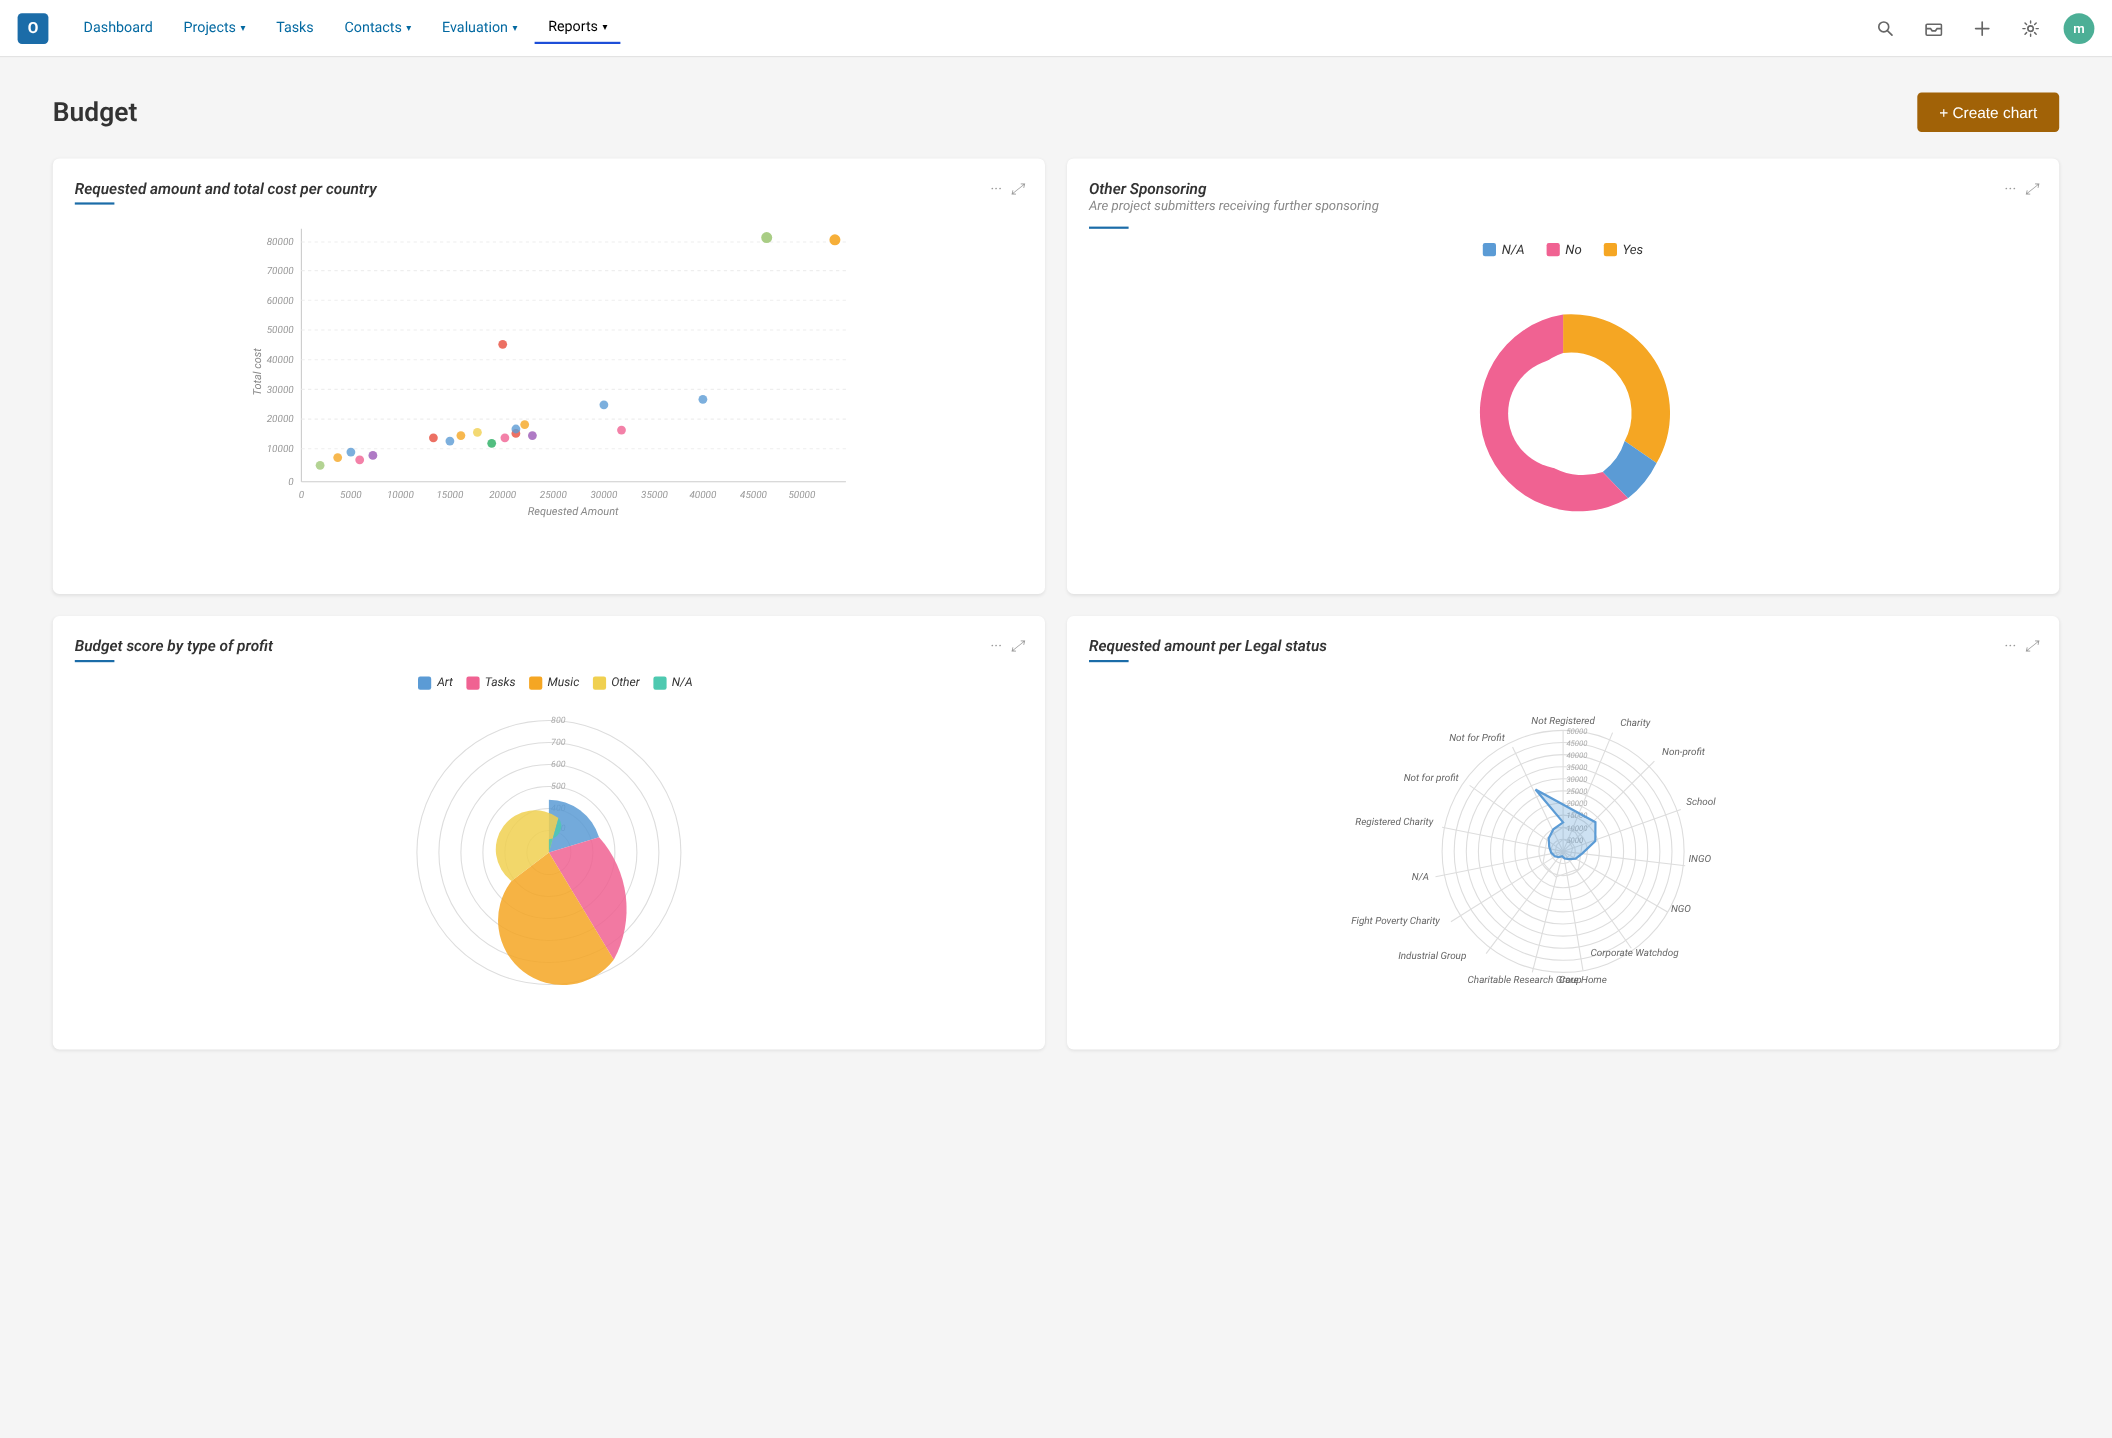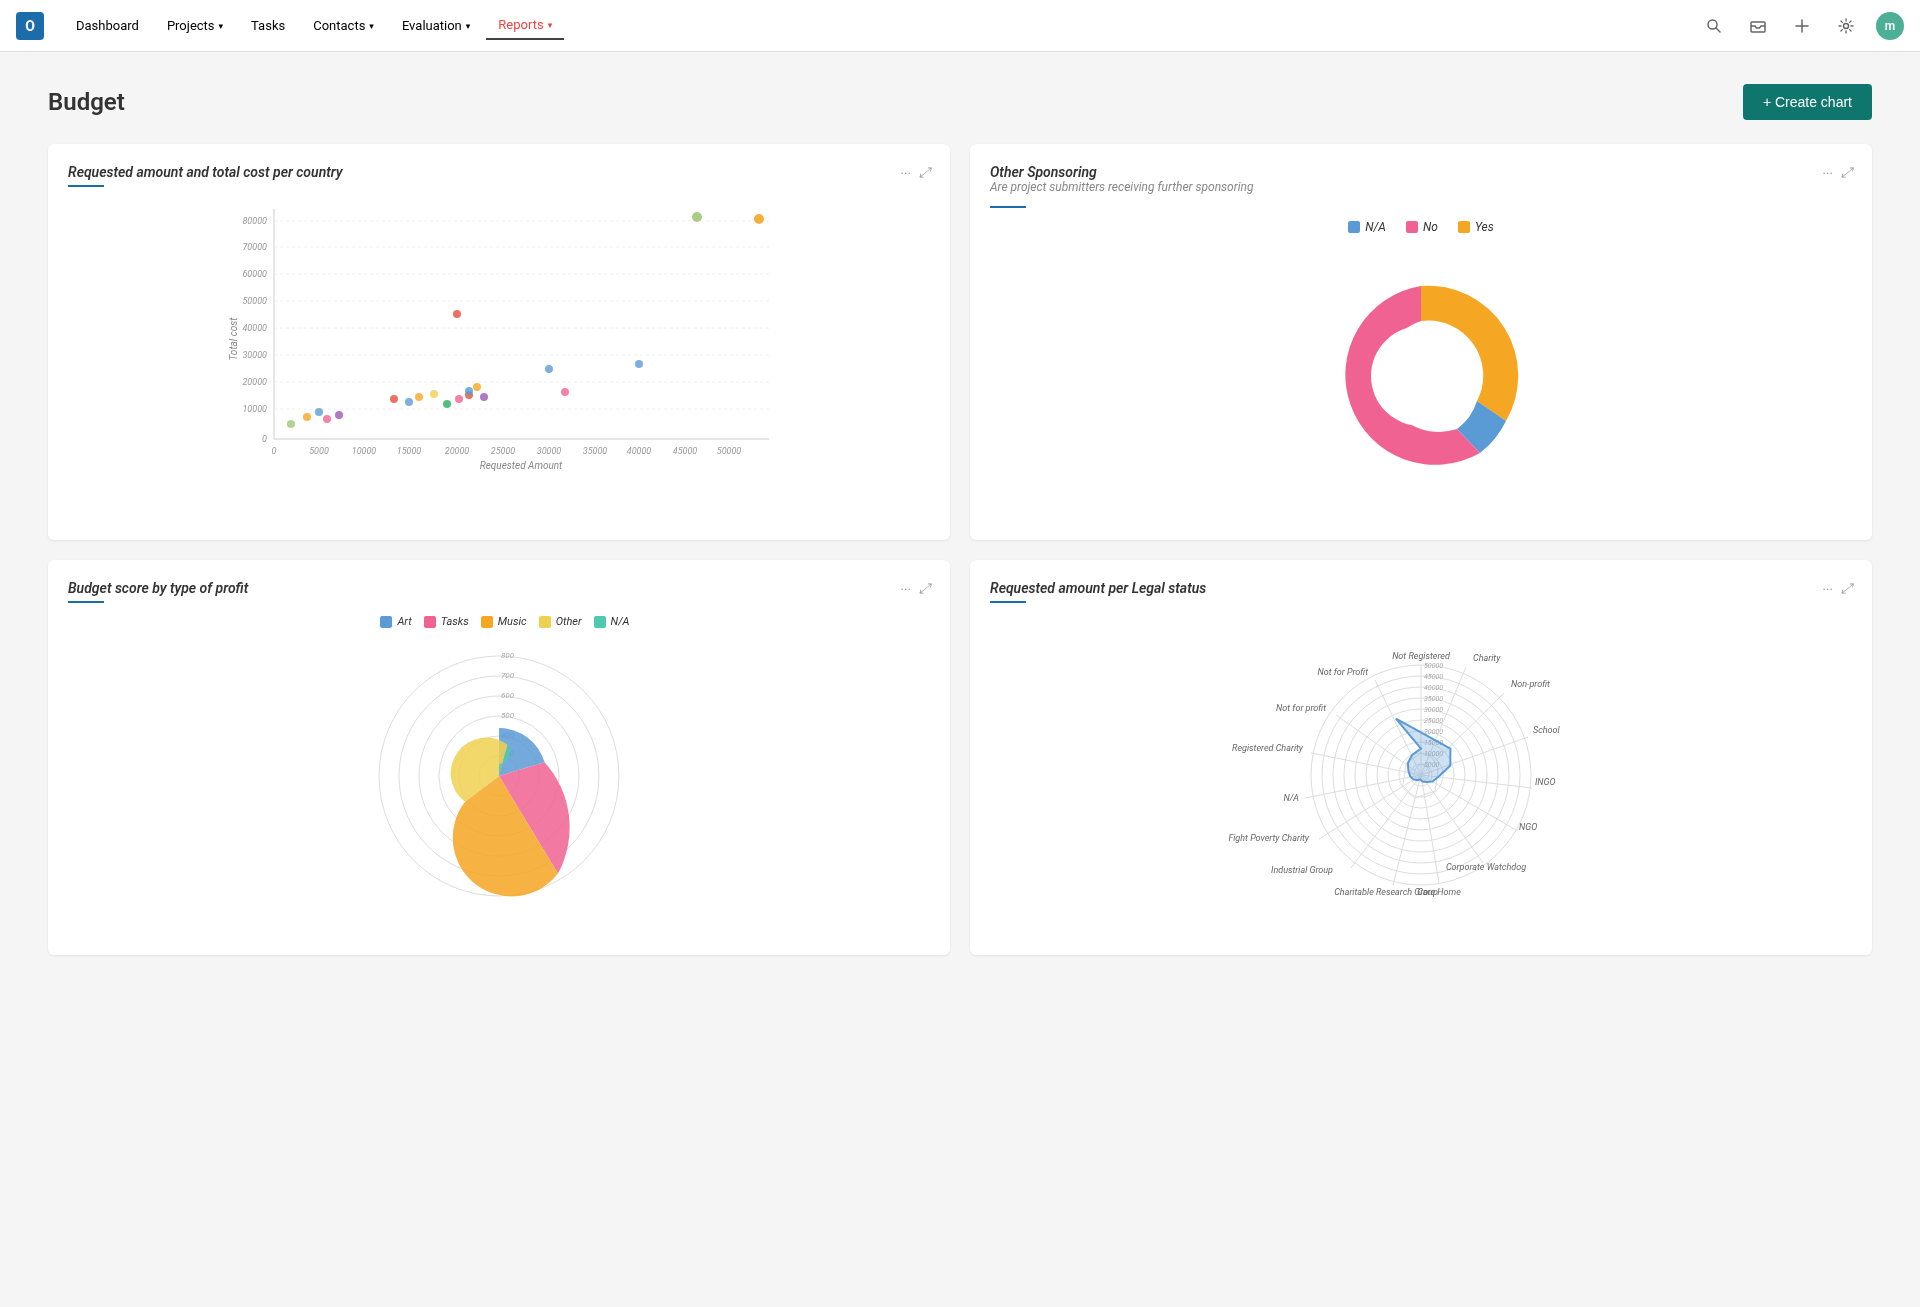--- a/index.html
+++ b/index.html
@@ -25,27 +25,27 @@
       margin-right: 20px;
       flex-shrink: 0;
     }
     .nav-items {
       display: flex; align-items: center; gap: 4px; flex: 1;
     }
     .nav-item {
       padding: 6px 12px;
       cursor: pointer;
       border-radius: 4px;
-      color: #000000;
+      color: #0369a1;
       font-size: 13px;
       display: flex; align-items: center; gap: 4px;
     }
     .nav-item.active {
-      color: #ef4444;
-      border-bottom: 2px solid #404040;
+      color: #000000;
+      border-bottom: 2px solid #1d4ed8;
       border-radius: 0;
     }
     .nav-item .caret { font-size: 9px; }
     .nav-right {
       display: flex; align-items: center; gap: 16px;
     }
     .nav-icon {
       cursor: pointer; color: #666; font-size: 16px;
       display: flex; align-items: center; justify-content: center;
       width: 28px; height: 28px;
@@ -63,21 +63,21 @@
       padding: 32px 48px;
     }
     .page-header {
       display: flex; align-items: center; justify-content: space-between;
       margin-bottom: 24px;
     }
     .page-title {
       font-size: 24px; font-weight: 600; color: #333;
     }
     .create-chart-btn {
-      background: #0f766e;
+      background: #a16207;
       color: #fff;
       border: none;
       padding: 10px 20px;
       border-radius: 4px;
       cursor: pointer;
       font-size: 14px;
       display: flex; align-items: center; gap: 6px;
     }
 
     

